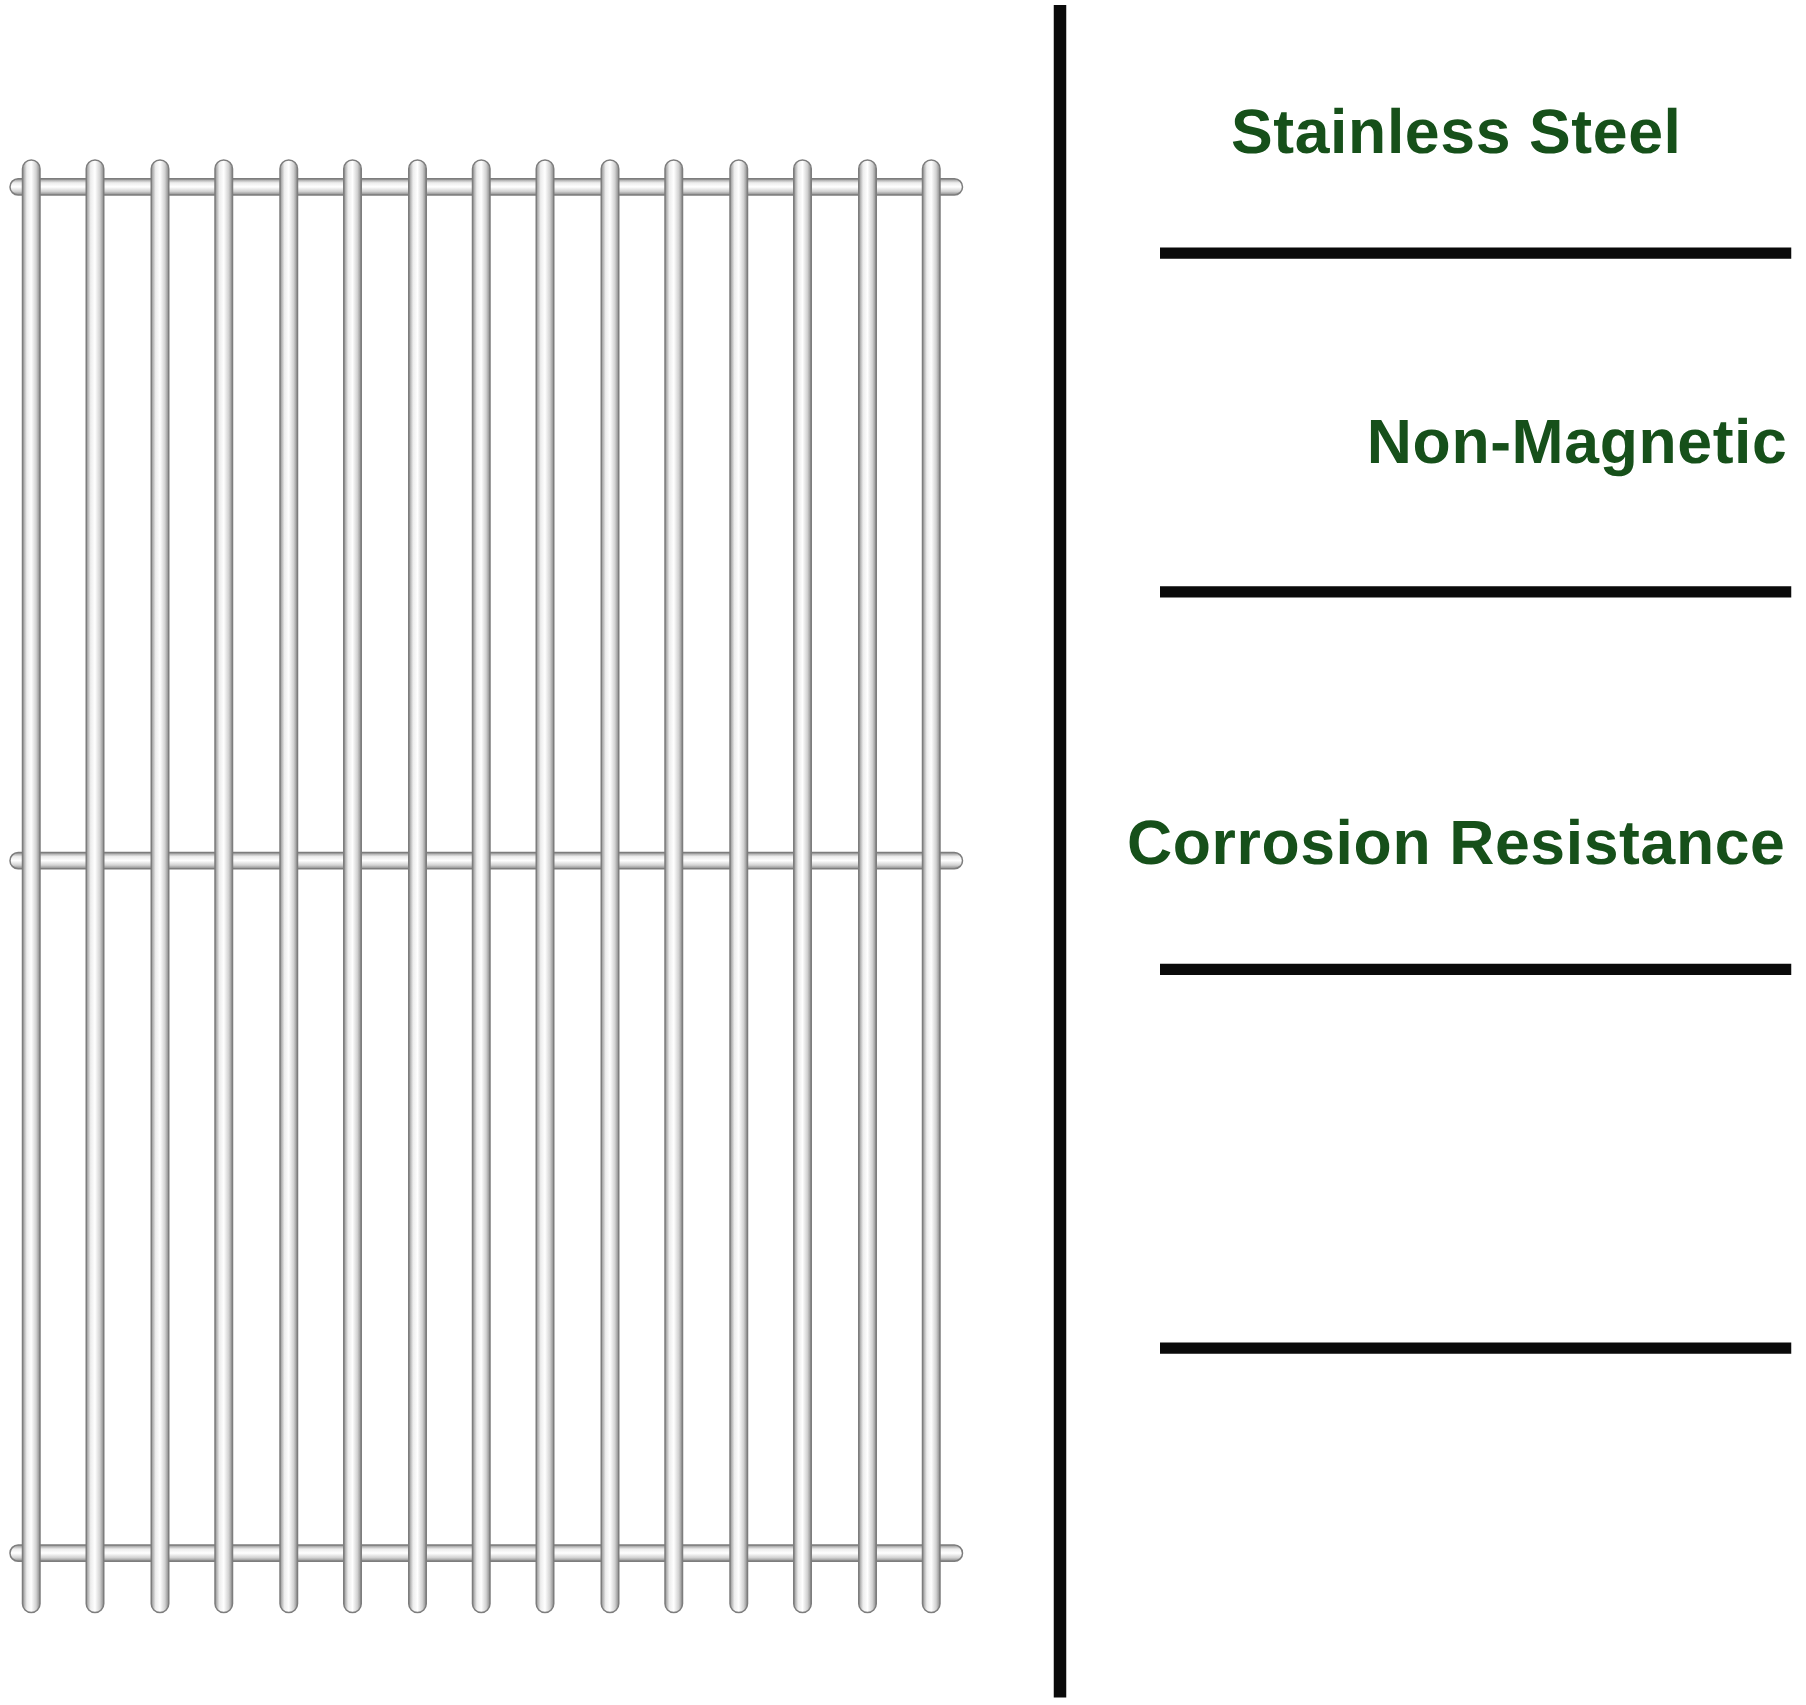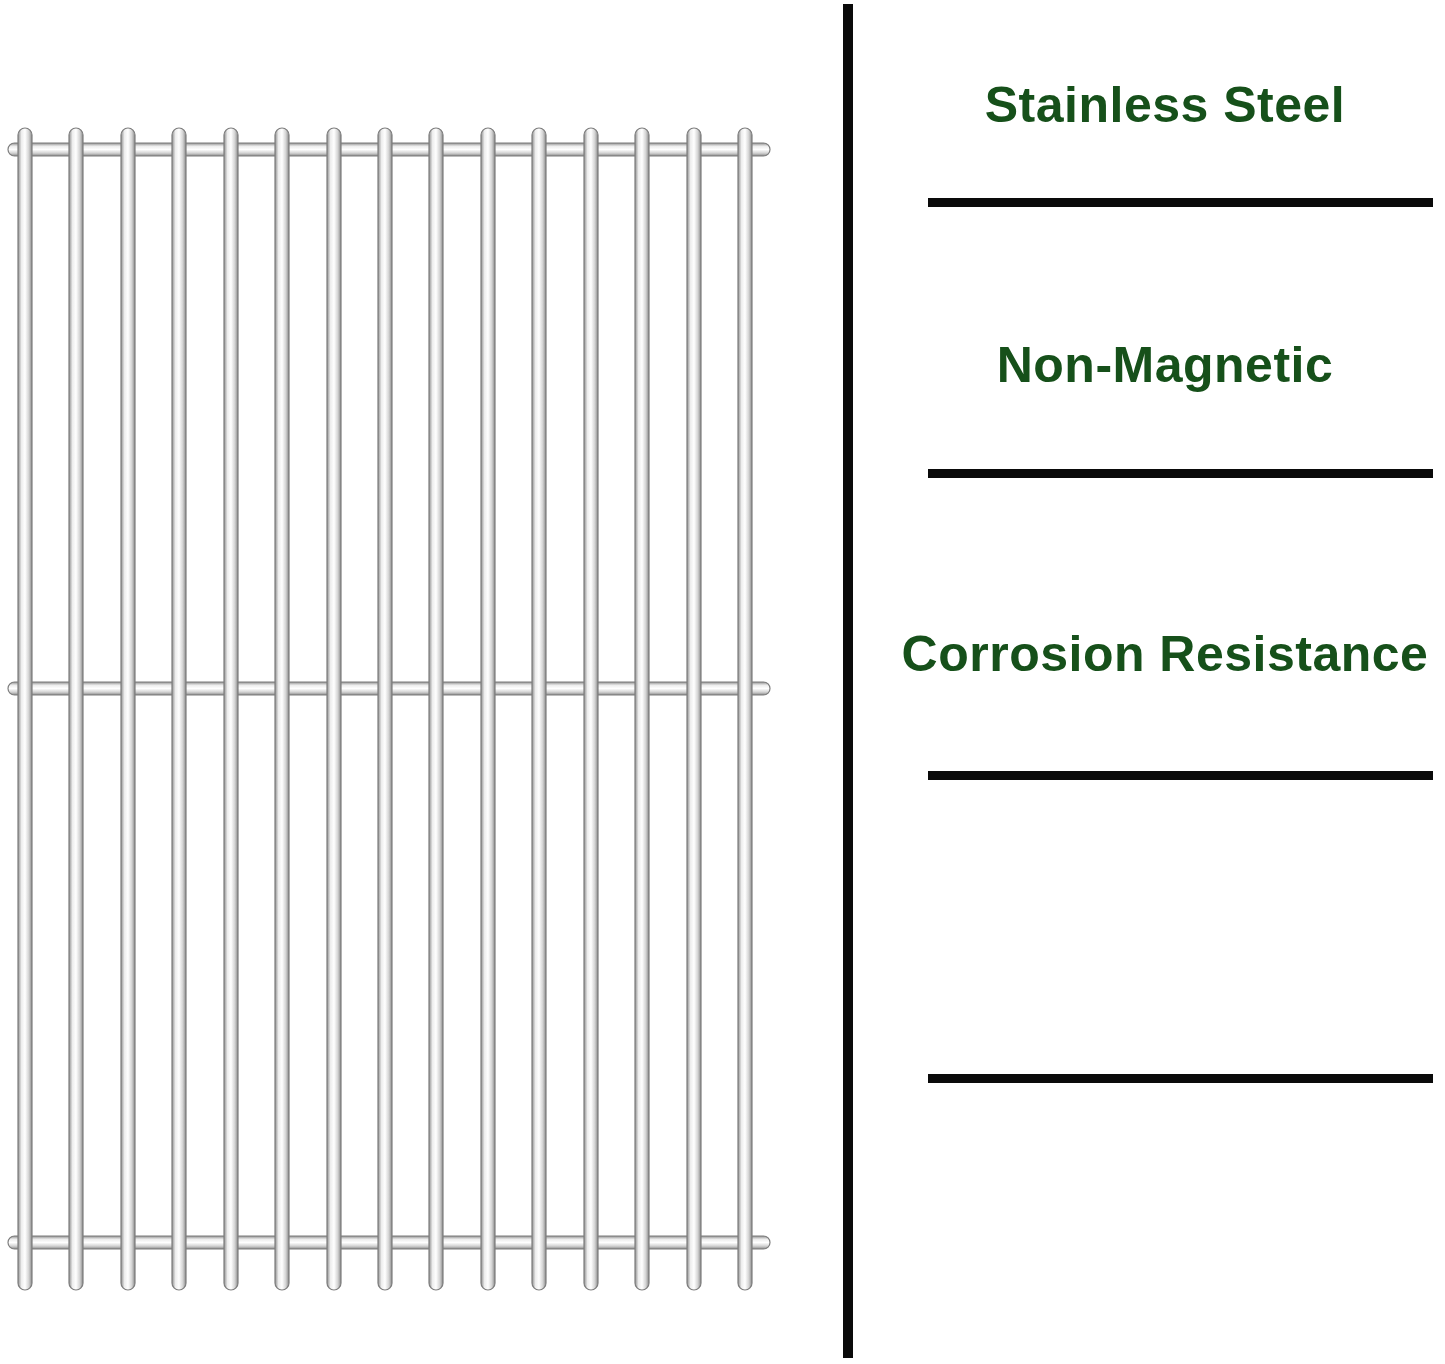--- a/index.html
+++ b/index.html
@@ -58,23 +58,23 @@
   }
   .rule {
     position: absolute;
     left: 73px;
     width: 505px;
     height: 9px;
     background: #0a0a0a;
   }
   .lbl-1 { top: 105px; }
   .rule-1 { top: 198px; }
-  .lbl-2 { top: 365px; }
+  .lbl-2 { top: 353px; text-align: right; }
   .rule-2 { top: 469px; }
-  .lbl-3 { top: 654px; text-align: center; }
+  .lbl-3 { top: 674px; text-align: center; }
   .rule-3 { top: 771px; }
   .lbl-4 { top: 981px; }
   .rule-4 { top: 1074px; }
 </style>
 </head>
 <body>
 
 <div class="page">
 
   <div class="grate-area">

